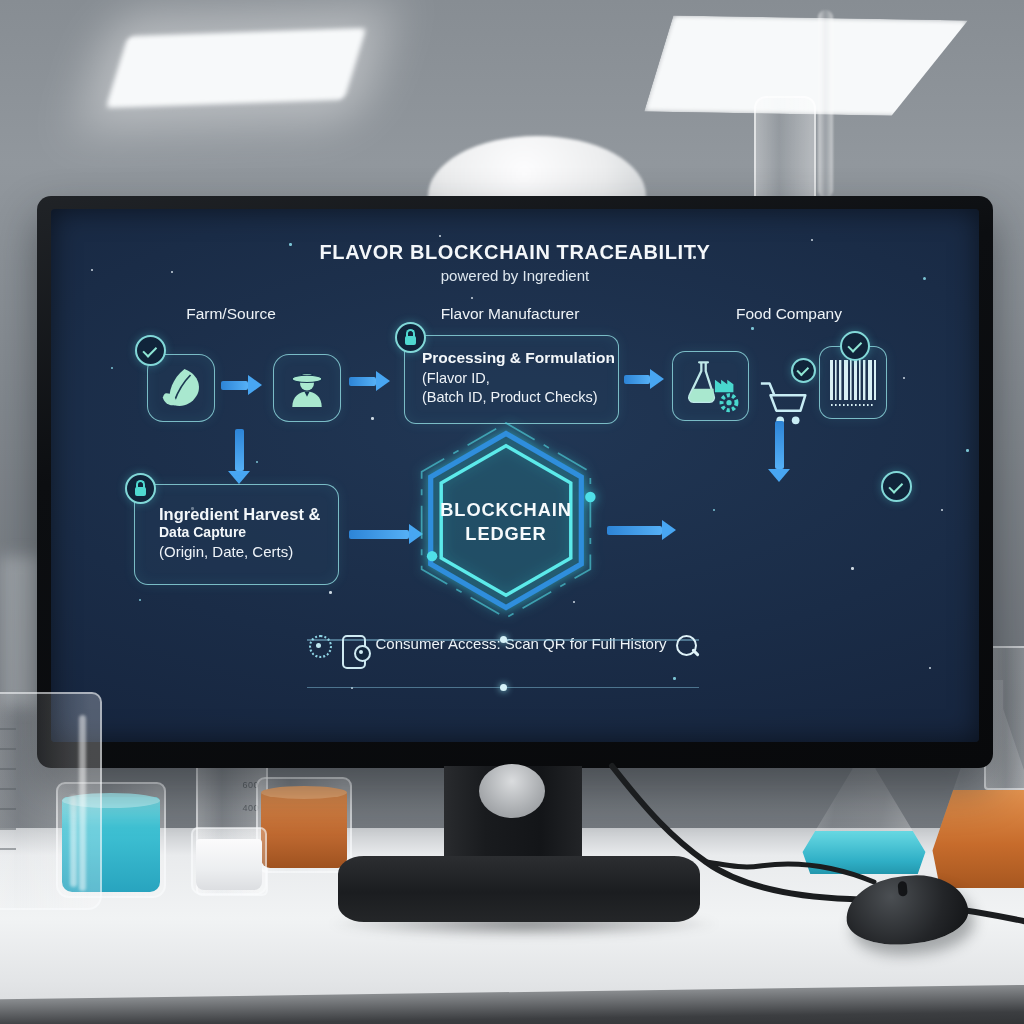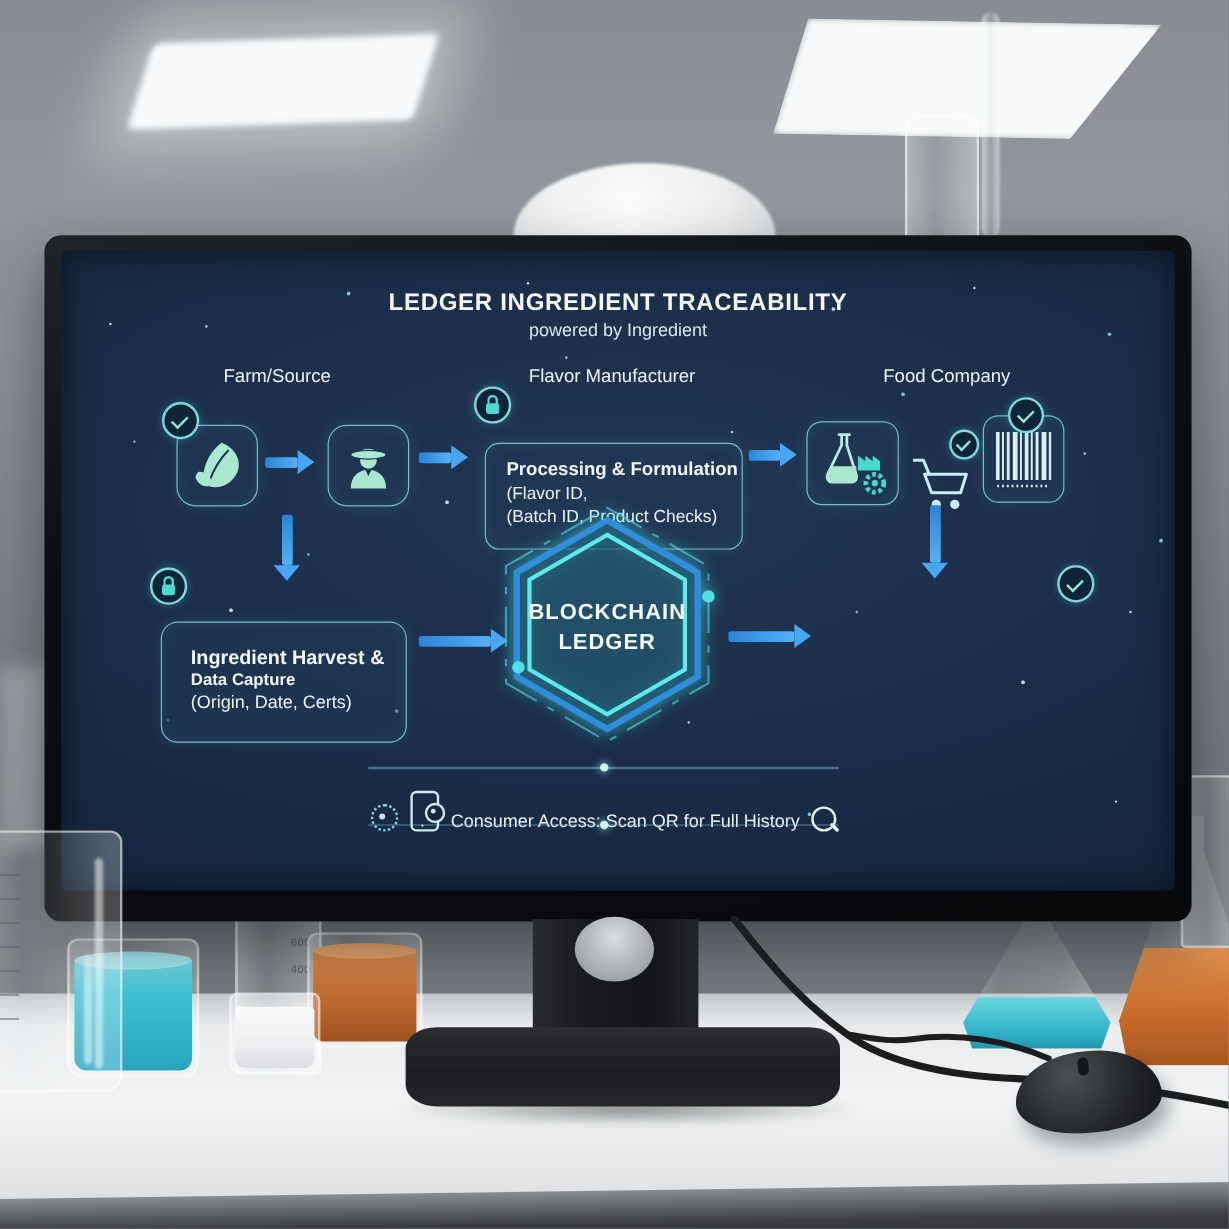--- a/index.html
+++ b/index.html
@@ -84,21 +84,21 @@
          box-shadow:5px 11px 14px rgba(30,33,36,.35);}
   .mouse .wheel{position:absolute;left:54px;top:5px;width:9px;height:15px;border-radius:5px;background:rgba(12,13,15,.85);}
 
   
   .title{left:0;right:0;top:32px;text-align:center;color:#f4f7fa;font-size:20px;font-weight:bold;letter-spacing:.6px;}
   .subtitle{left:0;right:0;top:58px;text-align:center;color:#dde6ee;font-size:15px;}
   .col-label{top:96px;transform:translateX(-50%);color:#eef3f7;font-size:15.5px;white-space:nowrap;}
   .node{border:1.5px solid rgba(146,222,228,.8);background:rgba(33,56,86,.55);
         box-shadow:0 0 12px rgba(90,200,215,.12), inset 0 0 14px rgba(90,200,215,.08);}
   .icon-box{width:66px;height:66px;border-radius:16px;display:flex;align-items:center;justify-content:center;}
-  .txt-node{color:#eef3f8;margin-top:34px;}
+  .txt-node{color:#eef3f8;}
   .txt-node .t1{font-weight:bold;font-size:15.5px;color:#f3f7fa;}
   .txt-node .t2{font-size:14.5px;margin-top:3px;}
   .badge{width:27px;height:27px;border-radius:50%;border:2px solid #82d8d8;background:#10243a;z-index:3;
          display:flex;align-items:center;justify-content:center;box-shadow:0 0 8px rgba(80,200,210,.35);}
   .check{width:11px;height:6px;border-left:2.5px solid #8fe6d4;border-bottom:2.5px solid #8fe6d4;
          transform:rotate(-45deg) translateY(-1px);}
   .lock{position:relative;width:11px;height:9px;background:#4fd8d0;border-radius:2px;margin-top:6px;}
   .lock::before{content:'';position:absolute;top:-7px;left:1px;width:9px;height:8px;box-sizing:border-box;
          border:2px solid #4fd8d0;border-bottom:none;border-radius:5px 5px 0 0;}
   .arrow-h{display:flex;align-items:center;}
@@ -106,21 +106,21 @@
   .arrow-h .head{width:0;height:0;border-top:10px solid transparent;border-bottom:10px solid transparent;
                  border-left:14px solid #48a6f2;}
   .arrow-v{display:flex;flex-direction:column;align-items:center;}
   .arrow-v .shaft{width:9px;background:linear-gradient(180deg,#2d84d6,#55b0f6);border-radius:2px;}
   .arrow-v .head{width:0;height:0;border-left:11px solid transparent;border-right:11px solid transparent;
                  border-top:13px solid #48a6f2;}
   .cbar{left:256px;top:424px;width:392px;height:58px;}
   .cbar-line{position:absolute;left:0;right:0;height:1.5px;background:rgba(130,190,215,.5);}
   .cbar-dot{position:absolute;left:50%;top:-3px;width:7px;height:7px;margin-left:-3px;border-radius:50%;
             background:#d6f2f8;box-shadow:0 0 7px #8fe0ec;}
-  .cbar-row{display:flex;align-items:flex-end;justify-content:center;gap:10px;height:100%;padding-top:2px;}
+  .cbar-row{display:flex;align-items:flex-start;justify-content:center;gap:10px;height:100%;padding-top:2px;}
   .cbar-label{color:#eef4f8;font-size:15px;white-space:nowrap;}
   .icon-dotcircle{width:19px;height:19px;border:2px dotted #8fd4e4;border-radius:50%;position:relative;}
   .icon-dotcircle::after{content:'';position:absolute;left:5.5px;top:5.5px;width:5px;height:5px;border-radius:50%;background:#bfe8f0;}
   .icon-phone{width:20px;height:30px;border:2px solid #cfeaf2;border-radius:5px;position:relative;}
   .icon-phone .eye{position:absolute;right:-7px;top:8px;width:13px;height:13px;border:2px solid #cfeaf2;
                    border-radius:50%;background:#13283e;}
   .icon-phone .eye::after{content:'';position:absolute;left:3px;top:3px;width:4px;height:4px;border-radius:50%;background:#cfeaf2;}
   .icon-mag{width:17px;height:17px;border:2.5px solid #dff2f8;border-radius:50%;position:relative;}
   .icon-mag::after{content:'';position:absolute;left:13px;top:14px;width:9px;height:3px;border-radius:2px;
                    background:#dff2f8;transform:rotate(45deg);}
@@ -192,21 +192,21 @@
           <div class="star" style="left: 300px; top: 478px; width: 2px; height: 2px; background: rgba(236, 246, 251, 0.85);"></div>
           <div class="star" style="left: 622px; top: 468px; width: 2.5px; height: 2.5px; background: rgba(140, 222, 236, 0.85);"></div>
           <div class="star" style="left: 878px; top: 458px; width: 2px; height: 2px; background: rgba(236, 246, 251, 0.85);"></div>
           <div class="star" style="left: 205px; top: 252px; width: 2px; height: 2px; background: rgba(140, 222, 236, 0.85);"></div>
           <div class="star" style="left: 420px; top: 88px; width: 2px; height: 2px; background: rgba(236, 246, 251, 0.85);"></div>
           <div class="star" style="left: 915px; top: 240px; width: 2.5px; height: 2.5px; background: rgba(140, 222, 236, 0.85);"></div>
           <div class="star" style="left: 40px; top: 60px; width: 2px; height: 2px; background: rgba(236, 246, 251, 0.85);"></div>
           <div class="star" style="left: 890px; top: 300px; width: 2px; height: 2px; background: rgba(236, 246, 251, 0.85);"></div>
         </div>
 
-      <div class="abs title">LEDGER INGREDIENT TRACEABILITY</div>
+      <div class="abs title">FLAVOR BLOCKCHAIN TRACEABILITY</div>
       <div class="abs subtitle">powered by Ingredient</div>
 
       <div class="abs col-label" style="left:180px;">Farm/Source</div>
       <div class="abs col-label" style="left:459px;">Flavor Manufacturer</div>
       <div class="abs col-label" style="left:738px;">Food Company</div>
 
       <div class="abs badge" style="left:84px;top:126px;">
           <div class="check"></div>
         </div>
       <div class="abs node icon-box" style="left:96px;top:145px;">

